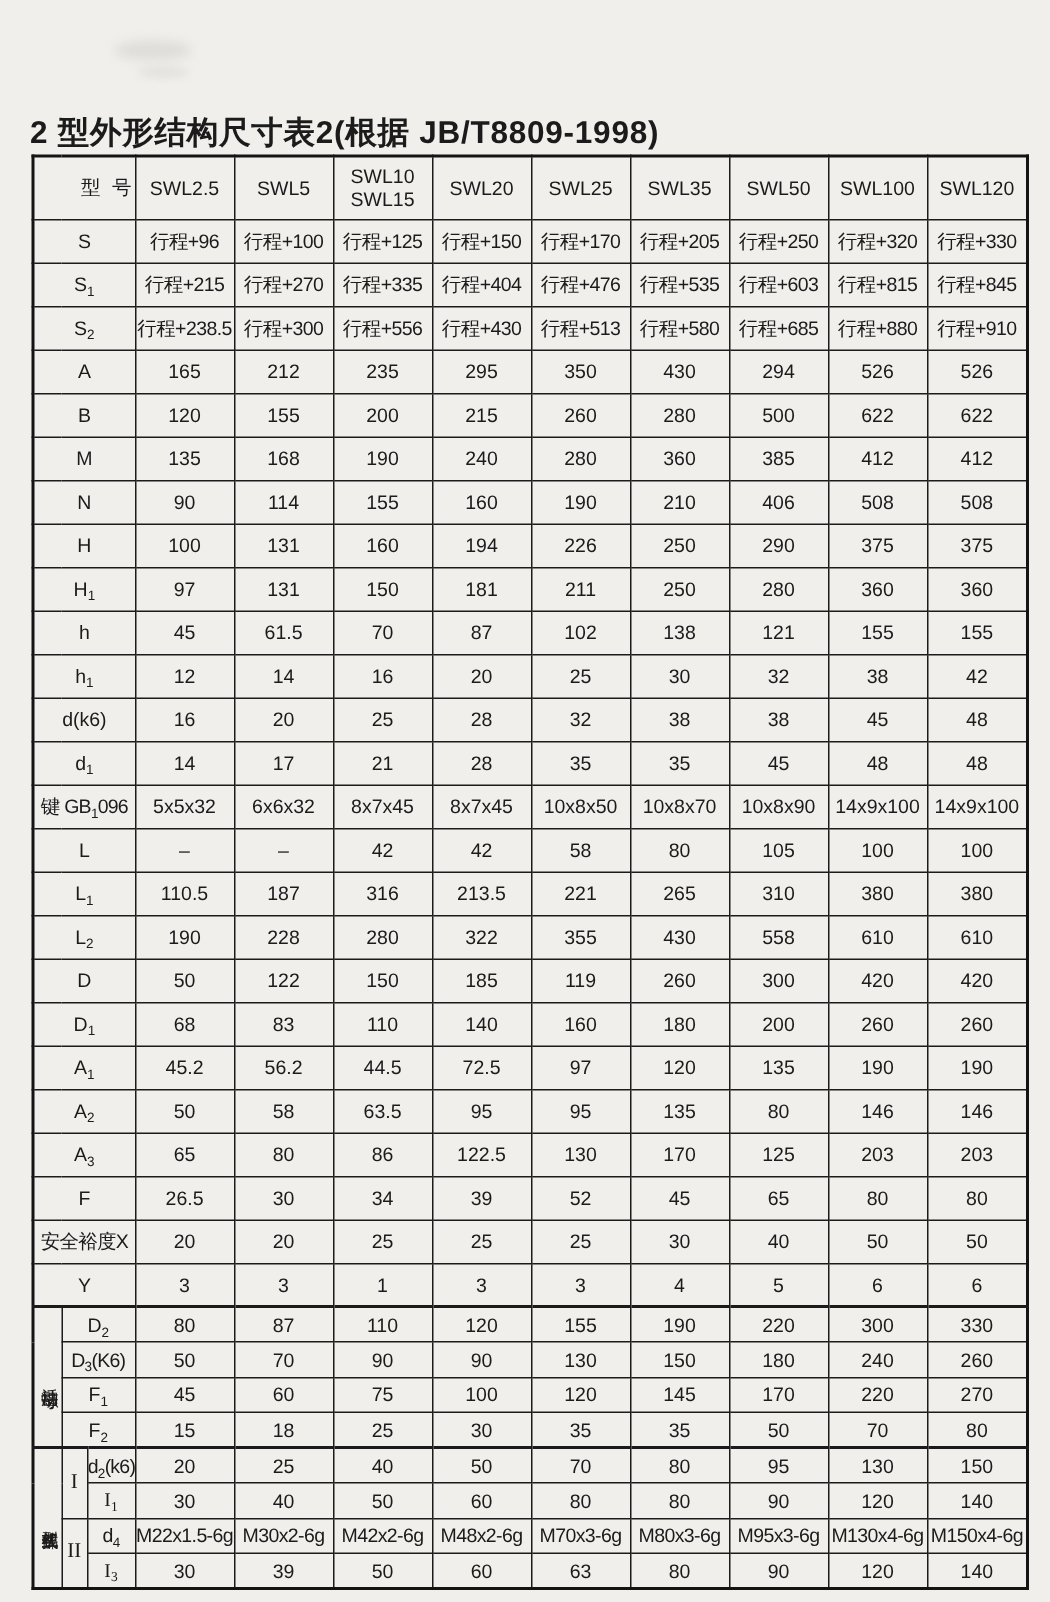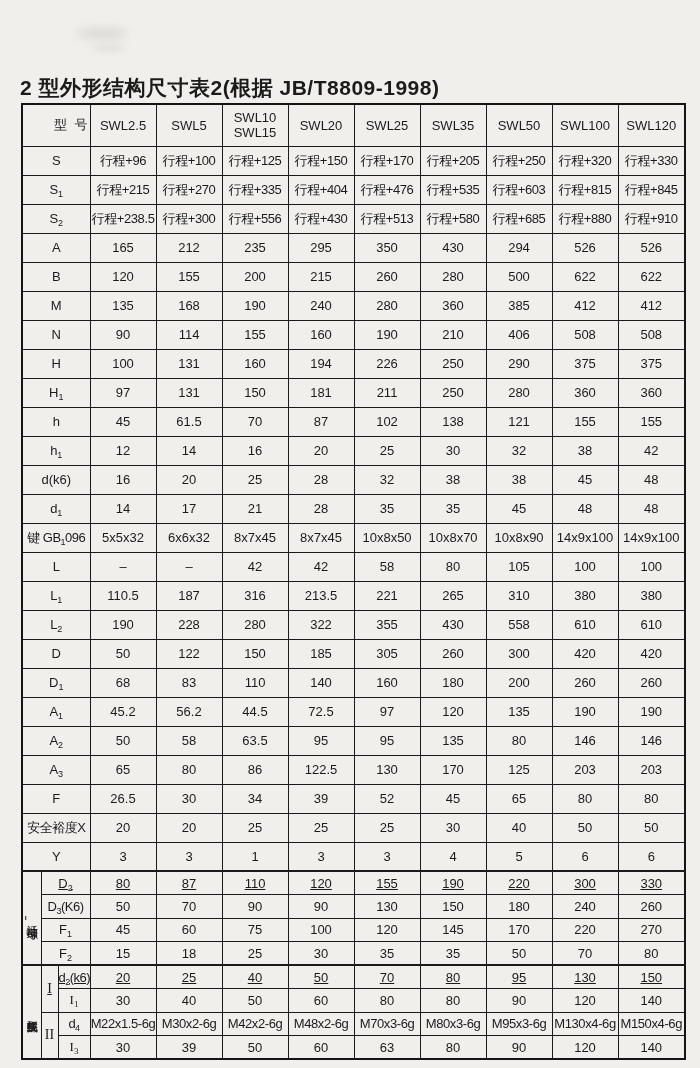--- a/index.html
+++ b/index.html
@@ -34,21 +34,21 @@
     border:1px solid #1b1b1b;
     padding:0;
     text-align:center;vertical-align:middle;
     font-weight:normal;
     overflow:hidden;
     white-space:nowrap;
   }
   .dim thead tr{height:42px;}
   .dim tr.r-main{height:29px;}
   .dim tr.r-group{height:23.5px;}
-  .dim tr.sep th,.dim tr.sep td{border-top-width:2px;text-decoration:underline;}
+  .dim tr.sep th,.dim tr.sep td{border-top-width:2px;}
   .dim thead th{font-size:13px;}
   th.corner{font-size:14px;letter-spacing:2px;padding-left:31px;}
   th.models{white-space:pre-line;line-height:15px;}
   th.rowlabel{font-size:13px;}
   td.val{font-size:13px;}
   .cjkval{font-size:11.5px;letter-spacing:-.4px;}
   .smalllab{font-size:11px;letter-spacing:-.5px;}
   .compact{font-size:10.8px;letter-spacing:-.4px;}
   .serif{font-family:"Liberation Serif",serif;font-size:14px;}
   th.vlabel{
@@ -298,21 +298,21 @@
           <td class="val">558</td>
           <td class="val">610</td>
           <td class="val">610</td>
         </tr>
         <tr class="r-main">
           <th class="rowlabel" colspan="3">D</th>
           <td class="val">50</td>
           <td class="val">122</td>
           <td class="val">150</td>
           <td class="val">185</td>
-          <td class="val">305</td>
+          <td class="val">119</td>
           <td class="val">260</td>
           <td class="val">300</td>
           <td class="val">420</td>
           <td class="val">420</td>
         </tr>
         <tr class="r-main">
           <th class="rowlabel" colspan="3">D<sub>1</sub></th>
           <td class="val">68</td>
           <td class="val">83</td>
           <td class="val">110</td>

